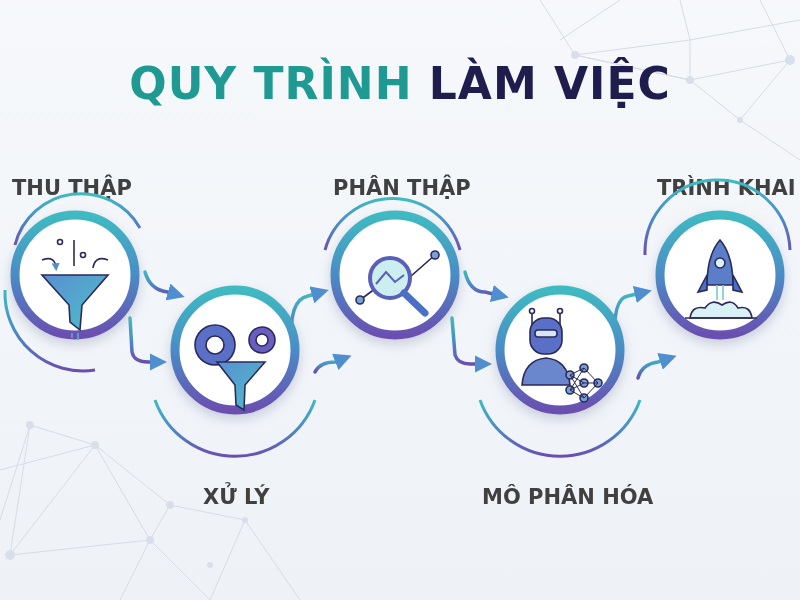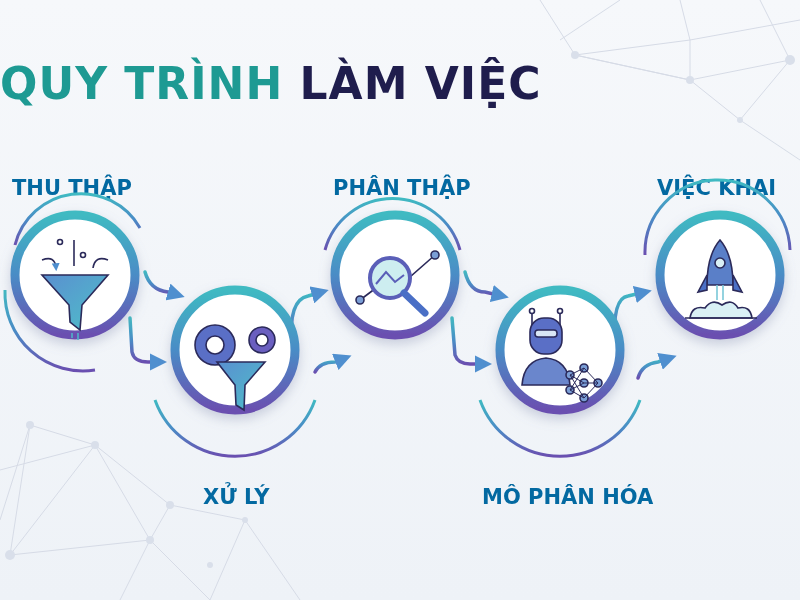--- a/index.html
+++ b/index.html
@@ -1,24 +1,24 @@
 <!DOCTYPE html>
 <html><head>
 <meta charset="utf-8">
 <style>
   html,body{margin:0;padding:0;}
   body{width:800px;height:600px;overflow:hidden;position:relative;
     background:linear-gradient(180deg,#f6f8fb 0%,#eef2f7 100%);
     font-family:"DejaVu Sans","Liberation Sans",sans-serif;}
   .bg-net{position:absolute;left:0;top:0;width:800px;height:600px;}
-  .title{position:absolute;left:0;top:58px;width:800px;
+  .title{position:absolute;left:0;top:58px;width:800px;text-align:center;
     font-weight:bold;font-size:44px;letter-spacing:1px;}
   .title .t1{color:#1e9a93;}
   .title .t2{color:#1f1d4d;}
-  .label{position:absolute;font-weight:bold;font-size:21px;color:#0369a1;white-space:nowrap;}
+  .label{position:absolute;font-weight:bold;font-size:21px;color:#404040;white-space:nowrap;}
   .diagram{position:absolute;left:0;top:0;width:800px;height:600px;}
 </style>
 </head>
 <body>
 
 <svg class="bg-net" viewBox="0 0 800 600">
   <g stroke="#d6dbe6" stroke-width="1" fill="none">
     <path d="M540 0 L575 55 L690 40 L800 20"></path>
     <path d="M575 55 L690 80 L790 60"></path>
     <path d="M690 40 L690 80 L740 120 L800 160"></path>
@@ -52,21 +52,21 @@
 
 <div class="title">
   <span class="t1">QUY TRÌNH</span>
   <span class="t2">LÀM VIỆC</span>
 </div>
 
 <div class="label" style="left:12px;top:176px;">THU THẬP</div>
 <div class="label" style="left:203px;top:485px;">XỬ LÝ</div>
 <div class="label" style="left:333px;top:176px;">PHÂN THẬP</div>
 <div class="label" style="left:482px;top:485px;">MÔ PHÂN HÓA</div>
-<div class="label" style="left:657px;top:176px;">VIỆC KHAI</div>
+<div class="label" style="left:657px;top:176px;">TRÌNH KHAI</div>
 
 <svg class="diagram" viewBox="0 0 800 600">
   <defs>
     <linearGradient id="ring" x1="0" y1="0" x2="0" y2="1">
       <stop offset="0" stop-color="#3fbac2"></stop>
       <stop offset="0.5" stop-color="#4a8cc6"></stop>
       <stop offset="1" stop-color="#6a4fb0"></stop>
     </linearGradient>
     <linearGradient id="iconfill" x1="0" y1="0" x2="0" y2="1">
       <stop offset="0" stop-color="#6a5fc0"></stop>

